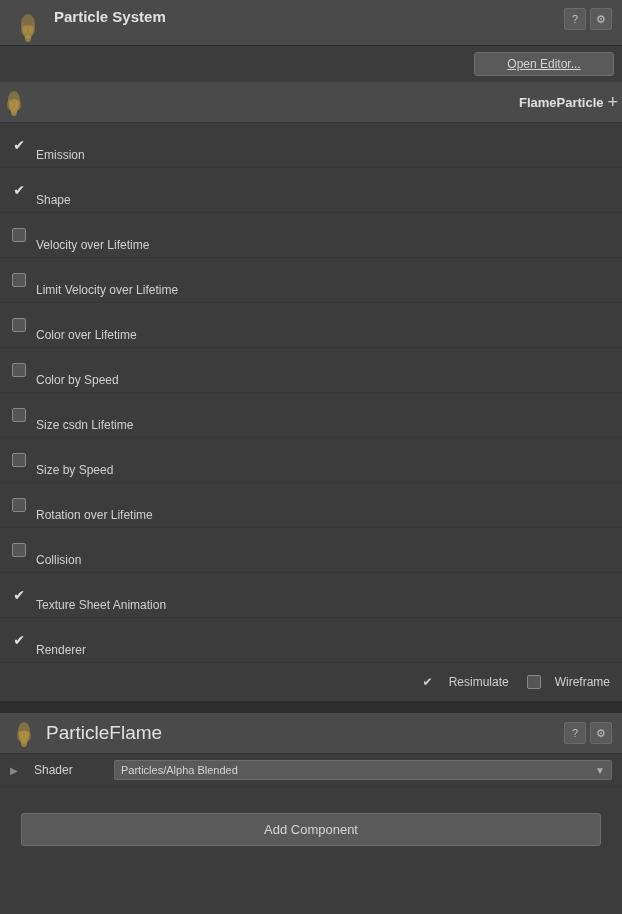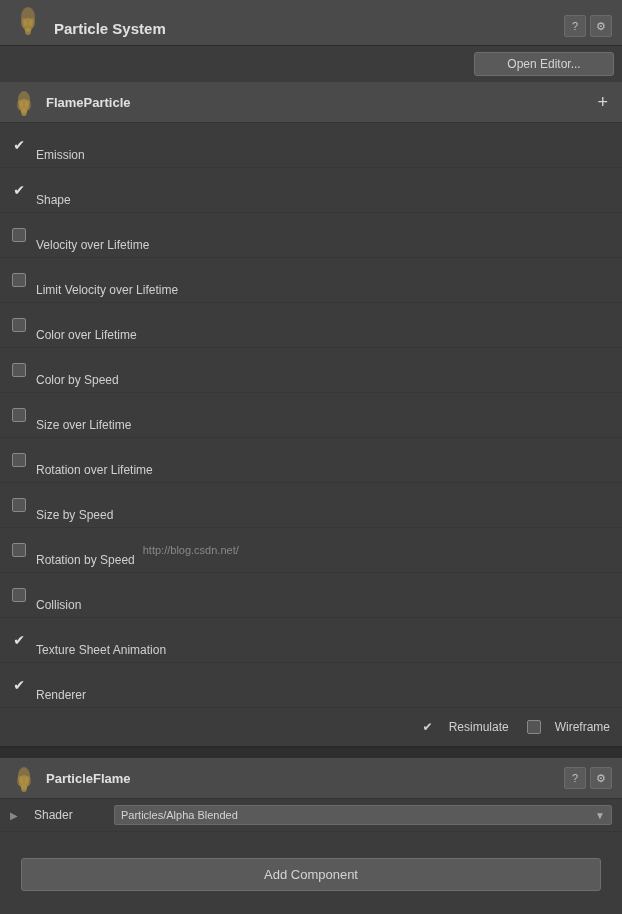--- a/index.html
+++ b/index.html
@@ -9,21 +9,21 @@
       font-size: 12px;
       color: #d4d4d4;
       width: 622px;
       min-height: 914px;
     }
 
     
     .header {
       background: #4a4a4a;
       display: flex;
-      align-items: flex-end;
+      align-items: flex-start;
       padding: 8px 10px;
       border-bottom: 1px solid #2a2a2a;
       height: 46px;
     }
     .header-icon {
       width: 36px;
       height: 36px;
       margin-right: 8px;
       display: flex;
       align-items: center;
@@ -53,20 +53,21 @@
       color: #c0c0c0;
       font-size: 11px;
     }
 
     
     .open-editor-row {
       display: flex;
       justify-content: flex-end;
       padding: 6px 8px;
       background: #3c3c3c;
+      text-decoration: underline;
     }
     .open-editor-btn {
       background: #5a5a5a;
       border: 1px solid #6e6e6e;
       border-radius: 3px;
       color: #d4d4d4;
       padding: 4px 16px;
       font-size: 12px;
       cursor: pointer;
       min-width: 140px;
@@ -76,23 +77,24 @@
     .particle-section {
       background: #3c3c3c;
       border-bottom: 2px solid #2a2a2a;
     }
 
     
     .flame-header {
       background: #4a4a4a;
       display: flex;
       align-items: center;
-      padding: 6px 10px;
+      padding: 6px 0;
       border-bottom: 1px solid #333;
       min-height: 36px;
+      text-align: right;
     }
     .flame-icon {
       width: 28px;
       height: 28px;
       margin-right: 8px;
       display: flex;
       align-items: center;
       justify-content: center;
     }
     .flame-name {
@@ -186,23 +188,23 @@
       padding: 6px 10px;
       border-bottom: 1px solid #333;
       min-height: 36px;
     }
     .pf-icon {
       width: 28px;
       height: 28px;
       margin-right: 8px;
     }
     .pf-name {
-      font-size: 13px;
+      font-size: 19px;
       color: #e0e0e0;
-      font-weight: bold;
+      font-weight: normal;
       flex: 1;
     }
     .pf-actions {
       display: flex;
       gap: 4px;
     }
 
     
     .shader-row {
       display: flex;
@@ -343,40 +345,33 @@
       <div class="module-row">
         <div class="module-checkbox">
           <div class="checkbox-unchecked"></div>
         </div>
         <span class="module-label">Color by Speed</span>
       </div>
       <div class="module-row">
         <div class="module-checkbox">
           <div class="checkbox-unchecked"></div>
         </div>
-        <span class="module-label">Size over Lifetime</span>
+        <span class="module-label">Size csdn Lifetime</span>
+      </div>
+      <div class="module-row">
+        <div class="module-checkbox">
+          <div class="checkbox-unchecked"></div>
+        </div>
+        <span class="module-label">Size by Speed</span>
       </div>
       <div class="module-row">
         <div class="module-checkbox">
           <div class="checkbox-unchecked"></div>
         </div>
         <span class="module-label">Rotation over Lifetime</span>
-      </div>
-      <div class="module-row">
-        <div class="module-checkbox">
-          <div class="checkbox-unchecked"></div>
-        </div>
-        <span class="module-label">Size by Speed</span>
-      </div>
-      <div class="module-row">
-        <div class="module-checkbox">
-          <div class="checkbox-unchecked"></div>
-        </div>
-        <span class="module-label">Rotation by Speed</span>
-        <span class="watermark">http://blog.csdn.net/</span>
       </div>
       <div class="module-row">
         <div class="module-checkbox">
           <div class="checkbox-unchecked"></div>
         </div>
         <span class="module-label">Collision</span>
       </div>
       <div class="module-row">
         <div class="module-checkbox">
           <span class="checkbox-checked">✔</span>

